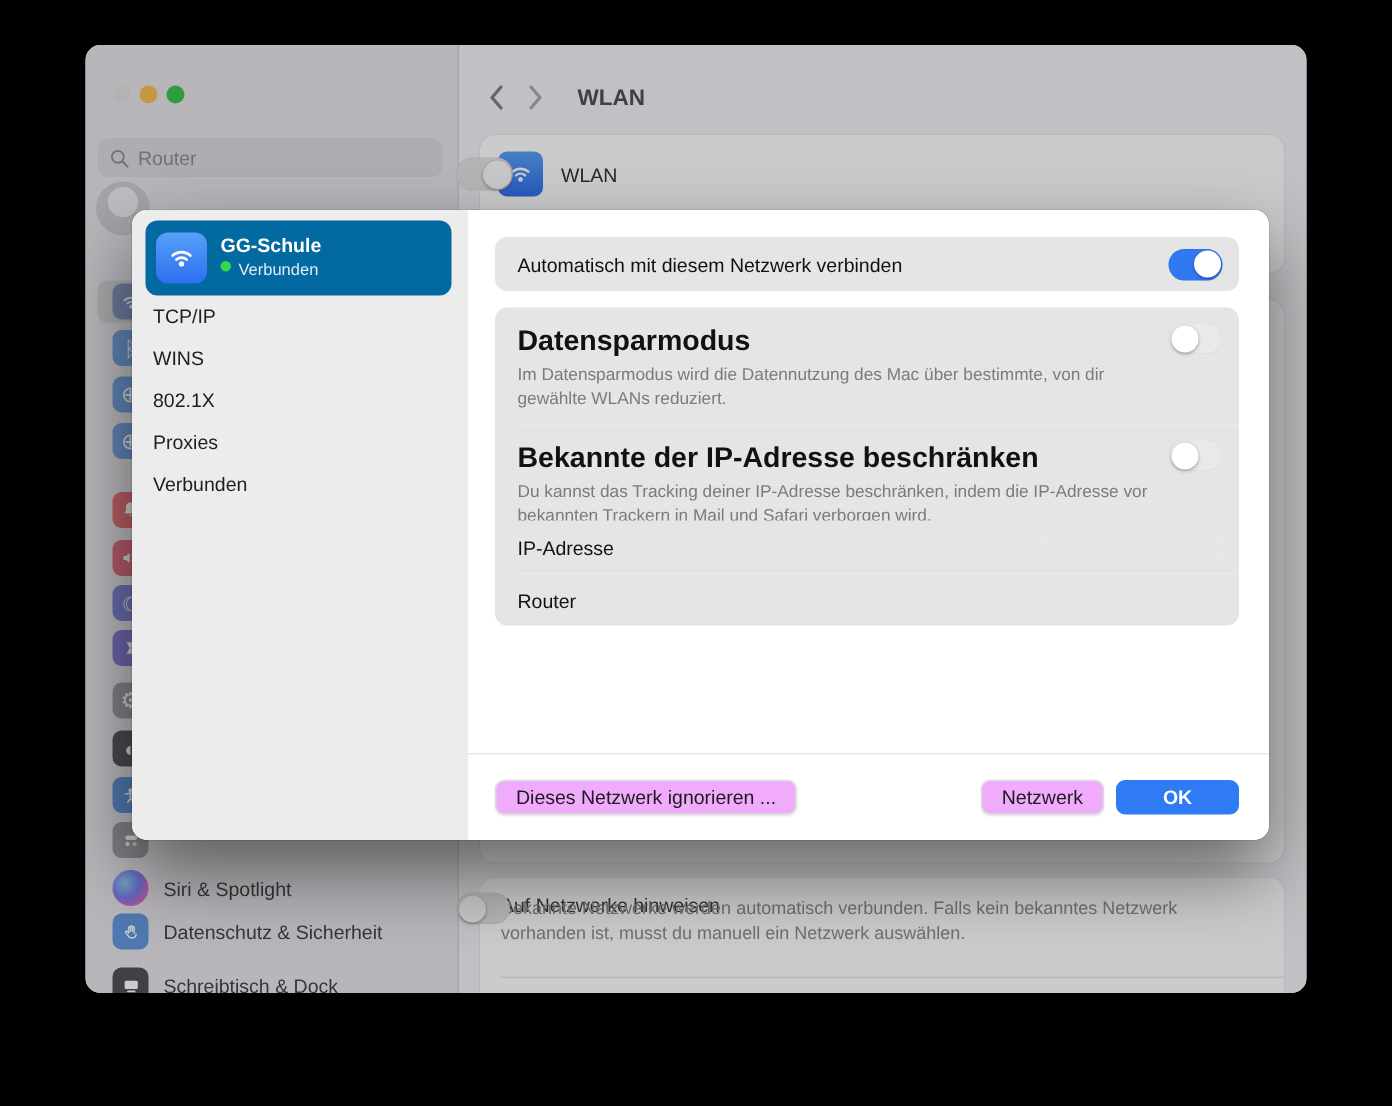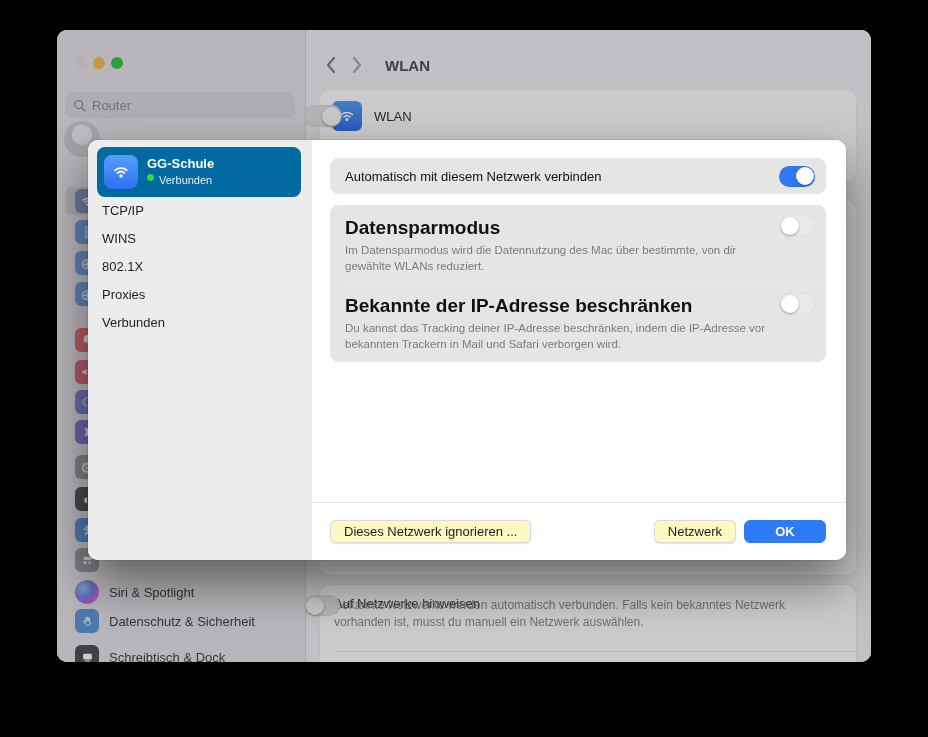--- a/index.html
+++ b/index.html
@@ -99,21 +99,21 @@
   .sect .t{font-size:19px;font-weight:bold;color:#111114;padding-top:2px;}
   .sect .d{font-size:11.5px;line-height:1.4;color:#7b7a80;margin-top:3px;white-space:pre-line;max-width:452px;}
   .inner-div{border-top:1px solid #ebebee;margin-left:14px;}
   .card3{top:207px;height:70px;}
   .kv{height:34px;display:flex;align-items:center;justify-content:space-between;padding:0 6px 0 14px;}
   .kv .t{font-size:13px;color:#111114;}
   .blur-chip{width:128px;height:20px;border-radius:4px;background:#e6e6e9;filter:blur(3px);}
 
   .sheet-footer{position:absolute;left:0;right:0;top:362px;height:57px;border-top:1px solid #e4e4e7;
       display:flex;align-items:center;padding:0 20px 0 18px;box-sizing:border-box;border-radius:0 0 10px 0;}
-  .btn{height:23px;border-radius:6px;background:#fef9c3;border:1px solid #d9d9de;
+  .btn{height:23px;border-radius:6px;background:#f0abfc;border:1px solid #d9d9de;
       box-shadow:0 .5px 1.5px rgba(0,0,0,.12);font-size:13px;color:#1b1b1e;
       display:flex;align-items:center;justify-content:center;padding:0 13px;box-sizing:border-box;white-space:nowrap;}
   .btn.primary{background:#2f7bf6;border-color:#2f7bf6;color:#fff;min-width:82px;font-weight:bold;box-shadow:none;}
   .spacer{flex:1;}
   .gap8{width:8px;flex:none;}
 
   .chev{display:block;}
 </style>
 </head>
 <body>
@@ -330,20 +330,31 @@
             <span class="t">Bekannte der IP-Adresse beschränken</span>
             <div class="sw">
                 <div class="knob"></div>
               </div>
           </div>
           <div class="d">Du kannst das Tracking deiner IP-Adresse beschränken, indem die IP-Adresse vor
 bekannten Trackern in Mail und Safari verborgen wird.</div>
         </div>
       </div>
 
+      <div class="card card3">
+        <div class="kv">
+          <span class="t">IP-Adresse</span>
+          <span class="blur-chip"></span>
+        </div>
+        <div class="inner-div"></div>
+        <div class="kv">
+          <span class="t">Router</span>
+          <span class="blur-chip"></span>
+        </div>
+      </div>
 
       <div class="sheet-footer">
         <button class="btn">Dieses Netzwerk ignorieren ...</button>
         <div class="spacer"></div>
         <button class="btn">Netzwerk</button>
         <div class="gap8"></div>
         <button class="btn primary">OK</button>
       </div>
     </div>
   </div>

